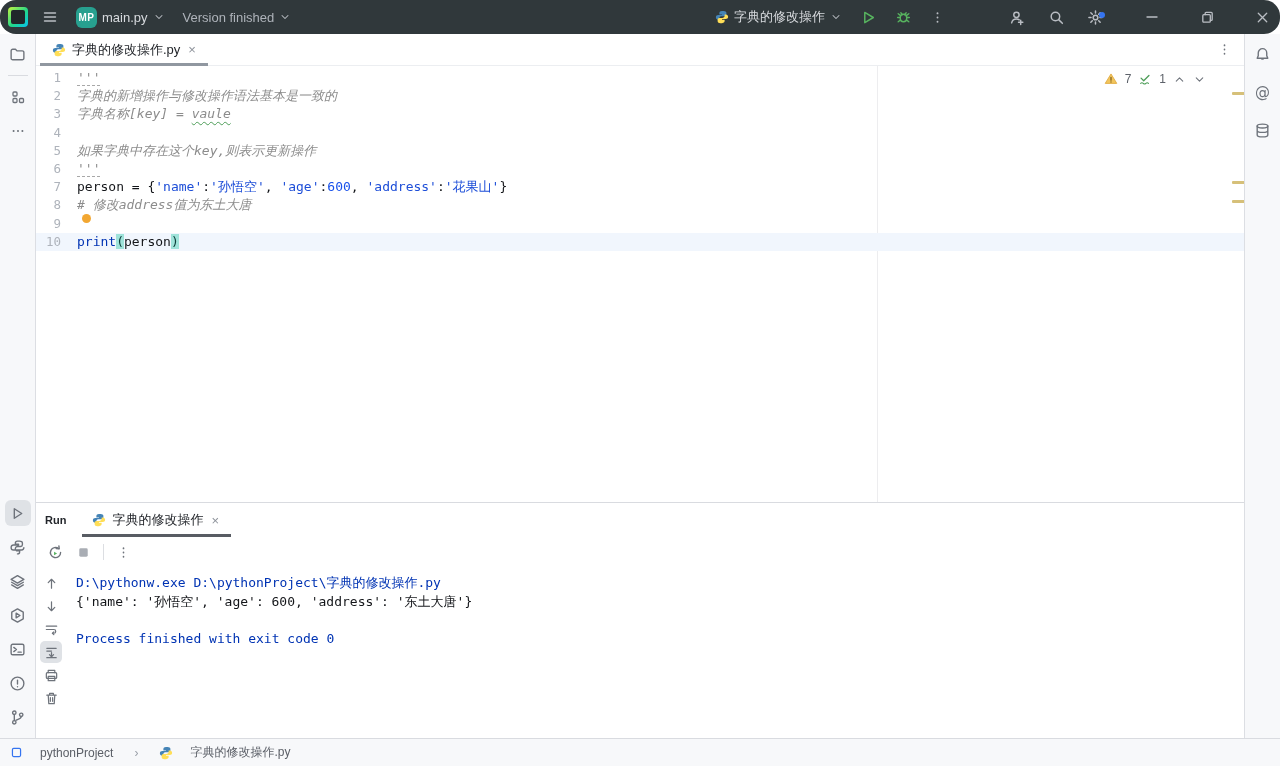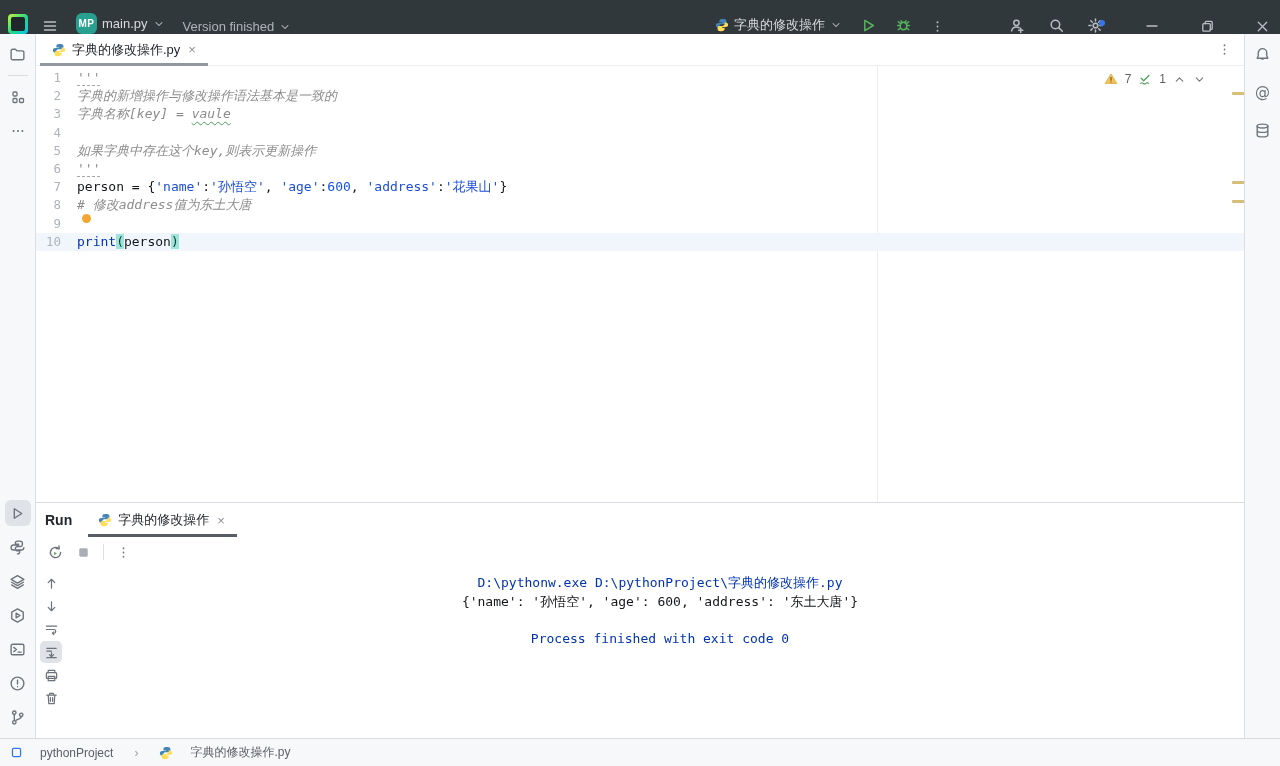--- a/index.html
+++ b/index.html
@@ -3,21 +3,21 @@
 <meta charset="utf-8">
 <style>
   * { margin:0; padding:0; box-sizing:border-box; }
   html,body { width:1280px; height:766px; overflow:hidden; background:#fff;
     font-family:"Liberation Sans", sans-serif; }
   svg { display:block; }
   .ic { stroke:#6e737b; fill:none; stroke-width:1.3; stroke-linecap:round; stroke-linejoin:round; }
   .ic-light { stroke:#b9bdc3; fill:none; stroke-width:1.4; stroke-linecap:round; stroke-linejoin:round; }
 
   
-  .topbar { height:34px; background:#30383b; display:flex; align-items:flex-end; padding:0 10px 0 8px; }
+  .topbar { height:34px; background:#30383b; display:flex; align-items:center; padding:0 10px 0 8px;border-radius:16px; }
   .logo { width:20px; height:20px; border-radius:4px; margin-right:14px;
     background:linear-gradient(135deg,#c7f53f 0%,#21d789 55%,#07c3f2 100%); position:relative; }
   .logo::after { content:""; position:absolute; inset:3px; background:#20272a; border-radius:2px; }
   .tb-item { display:flex; align-items:center; gap:5px; color:#d7dade; font-size:13px; margin-right:18px; cursor:default; }
   .badge { width:21px; height:21px; border-radius:6px; background:#27a08f; color:#fff; font-size:10px;
     font-weight:bold; display:flex; align-items:center; justify-content:center; letter-spacing:.5px; }
   .dim { color:#aeb3ba; }
   .spacer { flex:1; }
   .winbtn { margin-left:22px; }
 
@@ -59,27 +59,27 @@
   .u-wavy { text-decoration:underline wavy #4d9d58 1px; text-underline-offset:3px; }
   .bulb-dot { position:absolute; left:46px; top:148px; width:9px; height:9px; border-radius:50%;
     background:#f2a732; box-shadow:0 0 0 1px #fff; }
   .inspect-widget { position:absolute; top:6px; right:38px; display:flex; align-items:center; gap:7px;
     font-family:"Liberation Sans",sans-serif; font-size:12px; color:#5d626a; }
   .stripe-mark { position:absolute; width:14px; height:3px; border-radius:1px; background:#d6c079; left:1196px; }
 
   
   .runpanel { height:236px; border-top:1px solid #d9dbe0; background:#fff; display:flex; flex-direction:column; }
   .run-header { height:34px; display:flex; align-items:center; padding-left:9px; }
-  .run-title { font-size:14px; font-weight:bold; color:#23262b; margin-right:16px; }
+  .run-title { font-size:11px; font-weight:bold; color:#23262b; margin-right:16px; }
   .rtab { height:34px; display:flex; align-items:center; gap:6px; padding:0 10px; position:relative;
     font-size:13px; color:#23262b; }
   .rtab .bar { position:absolute; left:0; right:0; bottom:0; height:3px; background:#585c63; }
   .run-toolbar { height:30px; display:flex; align-items:center; gap:12px; padding-left:11px; }
   .vdiv { width:1px; height:16px; background:#dcdee2; }
-  .console { flex:1; display:flex; min-height:0;text-align:center; }
+  .console { flex:1; display:flex; min-height:0; }
   .console-rail { width:30px; display:flex; flex-direction:column; align-items:center; padding-top:5px; }
   .rail-btn { width:22px; height:22px; border-radius:5px; display:flex; align-items:center; justify-content:center; margin-bottom:1px; }
   .rail-btn.sel { background:#dfe2e6; }
   .console-out { flex:1; padding:7px 0 0 10px; font-family:"DejaVu Sans Mono", monospace; font-size:13px; }
   .console-line { height:18.6px; line-height:18.6px; white-space:pre; }
   .k-sys { color:#0033b3; }
   .k-out { color:#14161a; }
 
   
   .statusbar { height:28px; background:#f7f8fa; border-top:1px solid #d9dbe0; display:flex; align-items:center;

